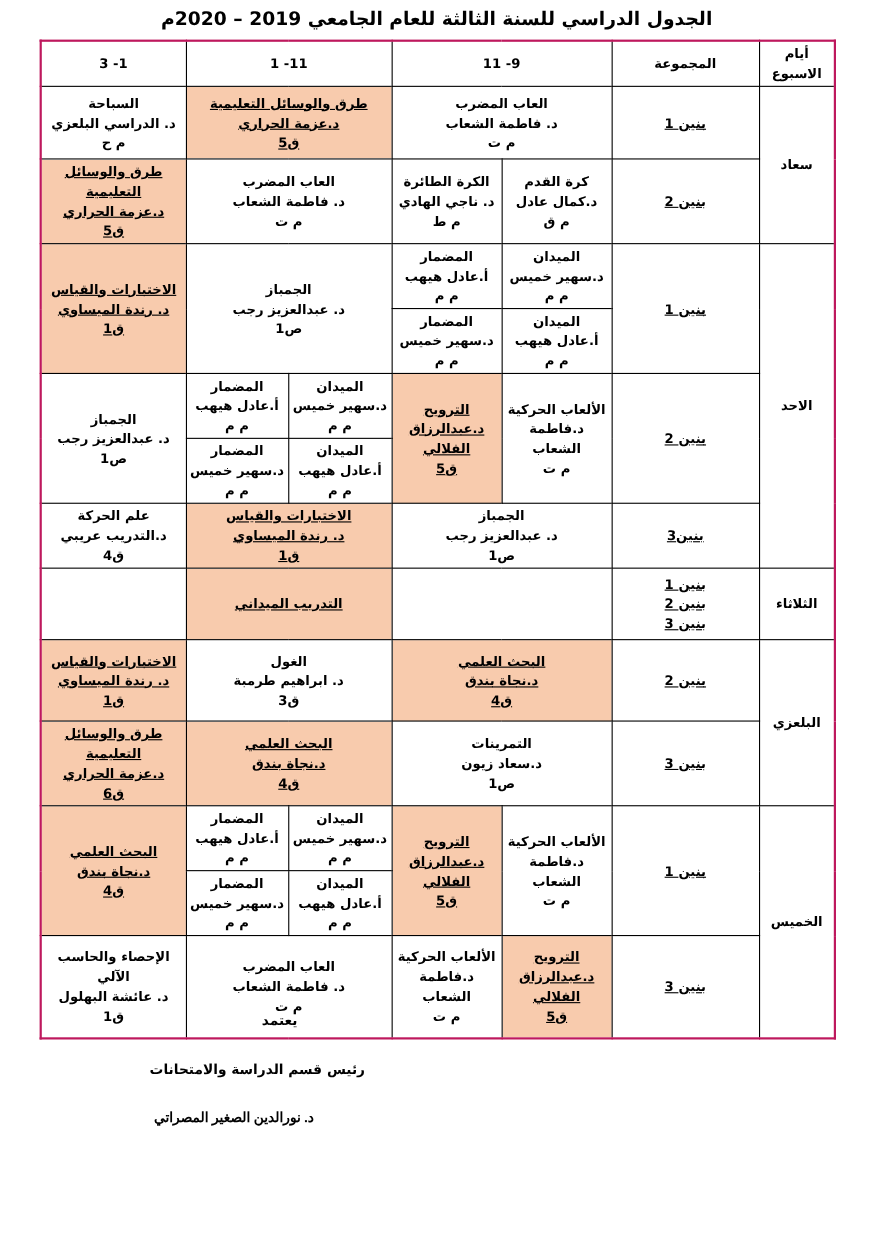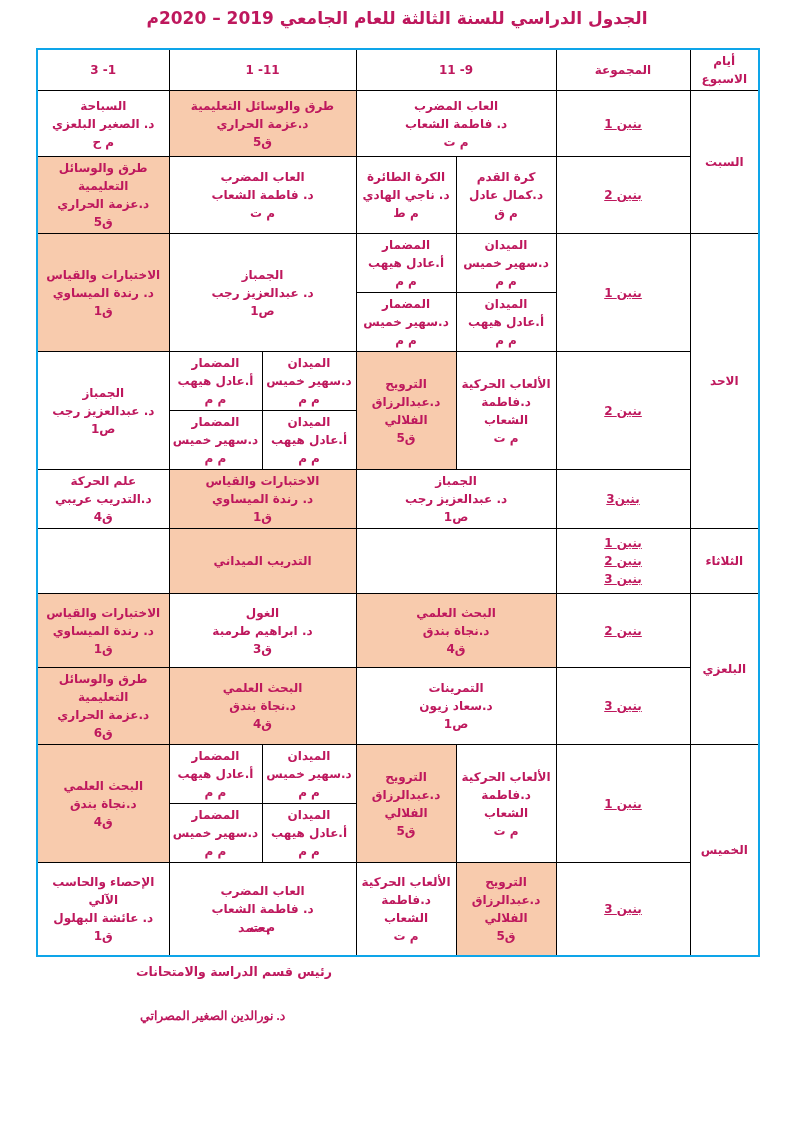--- a/index.html
+++ b/index.html
@@ -1,34 +1,34 @@
 <!DOCTYPE html>
 <html lang="ar"><head>
 <meta charset="utf-8">
 <style>
   html,body{margin:0;padding:0;background:#e8e8e8;}
   #page{
     position:relative;width:794px;height:1123px;background:#ffffff;
-    font-family:"DejaVu Sans",sans-serif;color:#be185d;overflow:hidden;
+    font-family:"DejaVu Sans",sans-serif;color:#000000;overflow:hidden;
     --accent:#f8cbad;
   }
   .title{
     direction:rtl;text-align:center;font-weight:bold;font-size:17px;
     padding-top:8px;height:24px;
   }
   table.sched{
     border-collapse:collapse;table-layout:fixed;direction:rtl;
-    width:722px;margin:16px 36px 0 36px;border:2px solid #0ea5e9;
+    width:722px;margin:4px 36px 0 36px;border:2px solid #be185d;
   }
   table.sched td{
     border:1px solid #000;text-align:center;vertical-align:middle;
     font-weight:bold;font-size:12px;padding:2px 1px;overflow:hidden;
   }
   td.hdr{font-size:13px;vertical-align:middle;}
-  td.orange{background:var(--accent);}
+  td.orange{background:var(--accent);text-decoration:underline;}
   td.grp{vertical-align:top;direction:ltr;padding-top:4px;text-decoration:underline;}
   td.day{font-size:12.5px;}
   .l{line-height:1.5;}
   .rh{height:34px}.r1{height:66px}.r2{height:75px}.r3{height:57px}
   .r4{height:58px}.r5{height:55px}.r6{height:55px}.r7{height:55px}
   .r8{height:65px}.r9{height:74px}.r10{height:73px}.r11{height:56px}
   .r12{height:57px}.r13{height:93px}
   .footer-line{position:absolute;direction:rtl;font-weight:bold;font-size:12.5px;white-space:nowrap;}
   #approve{left:238px;top:920px;}
   #approver{left:140px;top:1008px;font-family:Liberation Serif, serif;}
@@ -58,35 +58,35 @@
         <div class="l">أيام</div>
         <div class="l">الاسبوع</div>
       </td>
       <td class="hdr">المجموعة</td>
       <td class="hdr" colspan="2">9- 11</td>
       <td class="hdr" colspan="2">11- 1</td>
       <td class="hdr">1- 3</td>
     </tr>
 
     <tr class="r1">
-      <td class="day" rowspan="2">السبت</td>
+      <td class="day" rowspan="2">سعاد</td>
       <td class="grp">1 بنين</td>
       <td colspan="2">
         <div class="l">العاب المضرب</div>
             <div class="l">د. فاطمة الشعاب</div>
             <div class="l">م ت</div>
       </td>
       <td colspan="2" class="orange">
         <div class="l">طرق والوسائل التعليمية</div>
             <div class="l">د.عزمة الحراري</div>
             <div class="l">ق5</div>
       </td>
       <td>
         <div class="l">السباحة</div>
-            <div class="l">د. الصغير البلعزي</div>
+            <div class="l">د. الدراسي البلعزي</div>
             <div class="l">م ح</div>
       </td>
     </tr>
 
     <tr class="r2">
       <td class="grp">2 بنين</td>
       <td>
         <div class="l">كرة القدم</div>
             <div class="l">د.كمال عادل</div>
             <div class="l">م ق</div>

